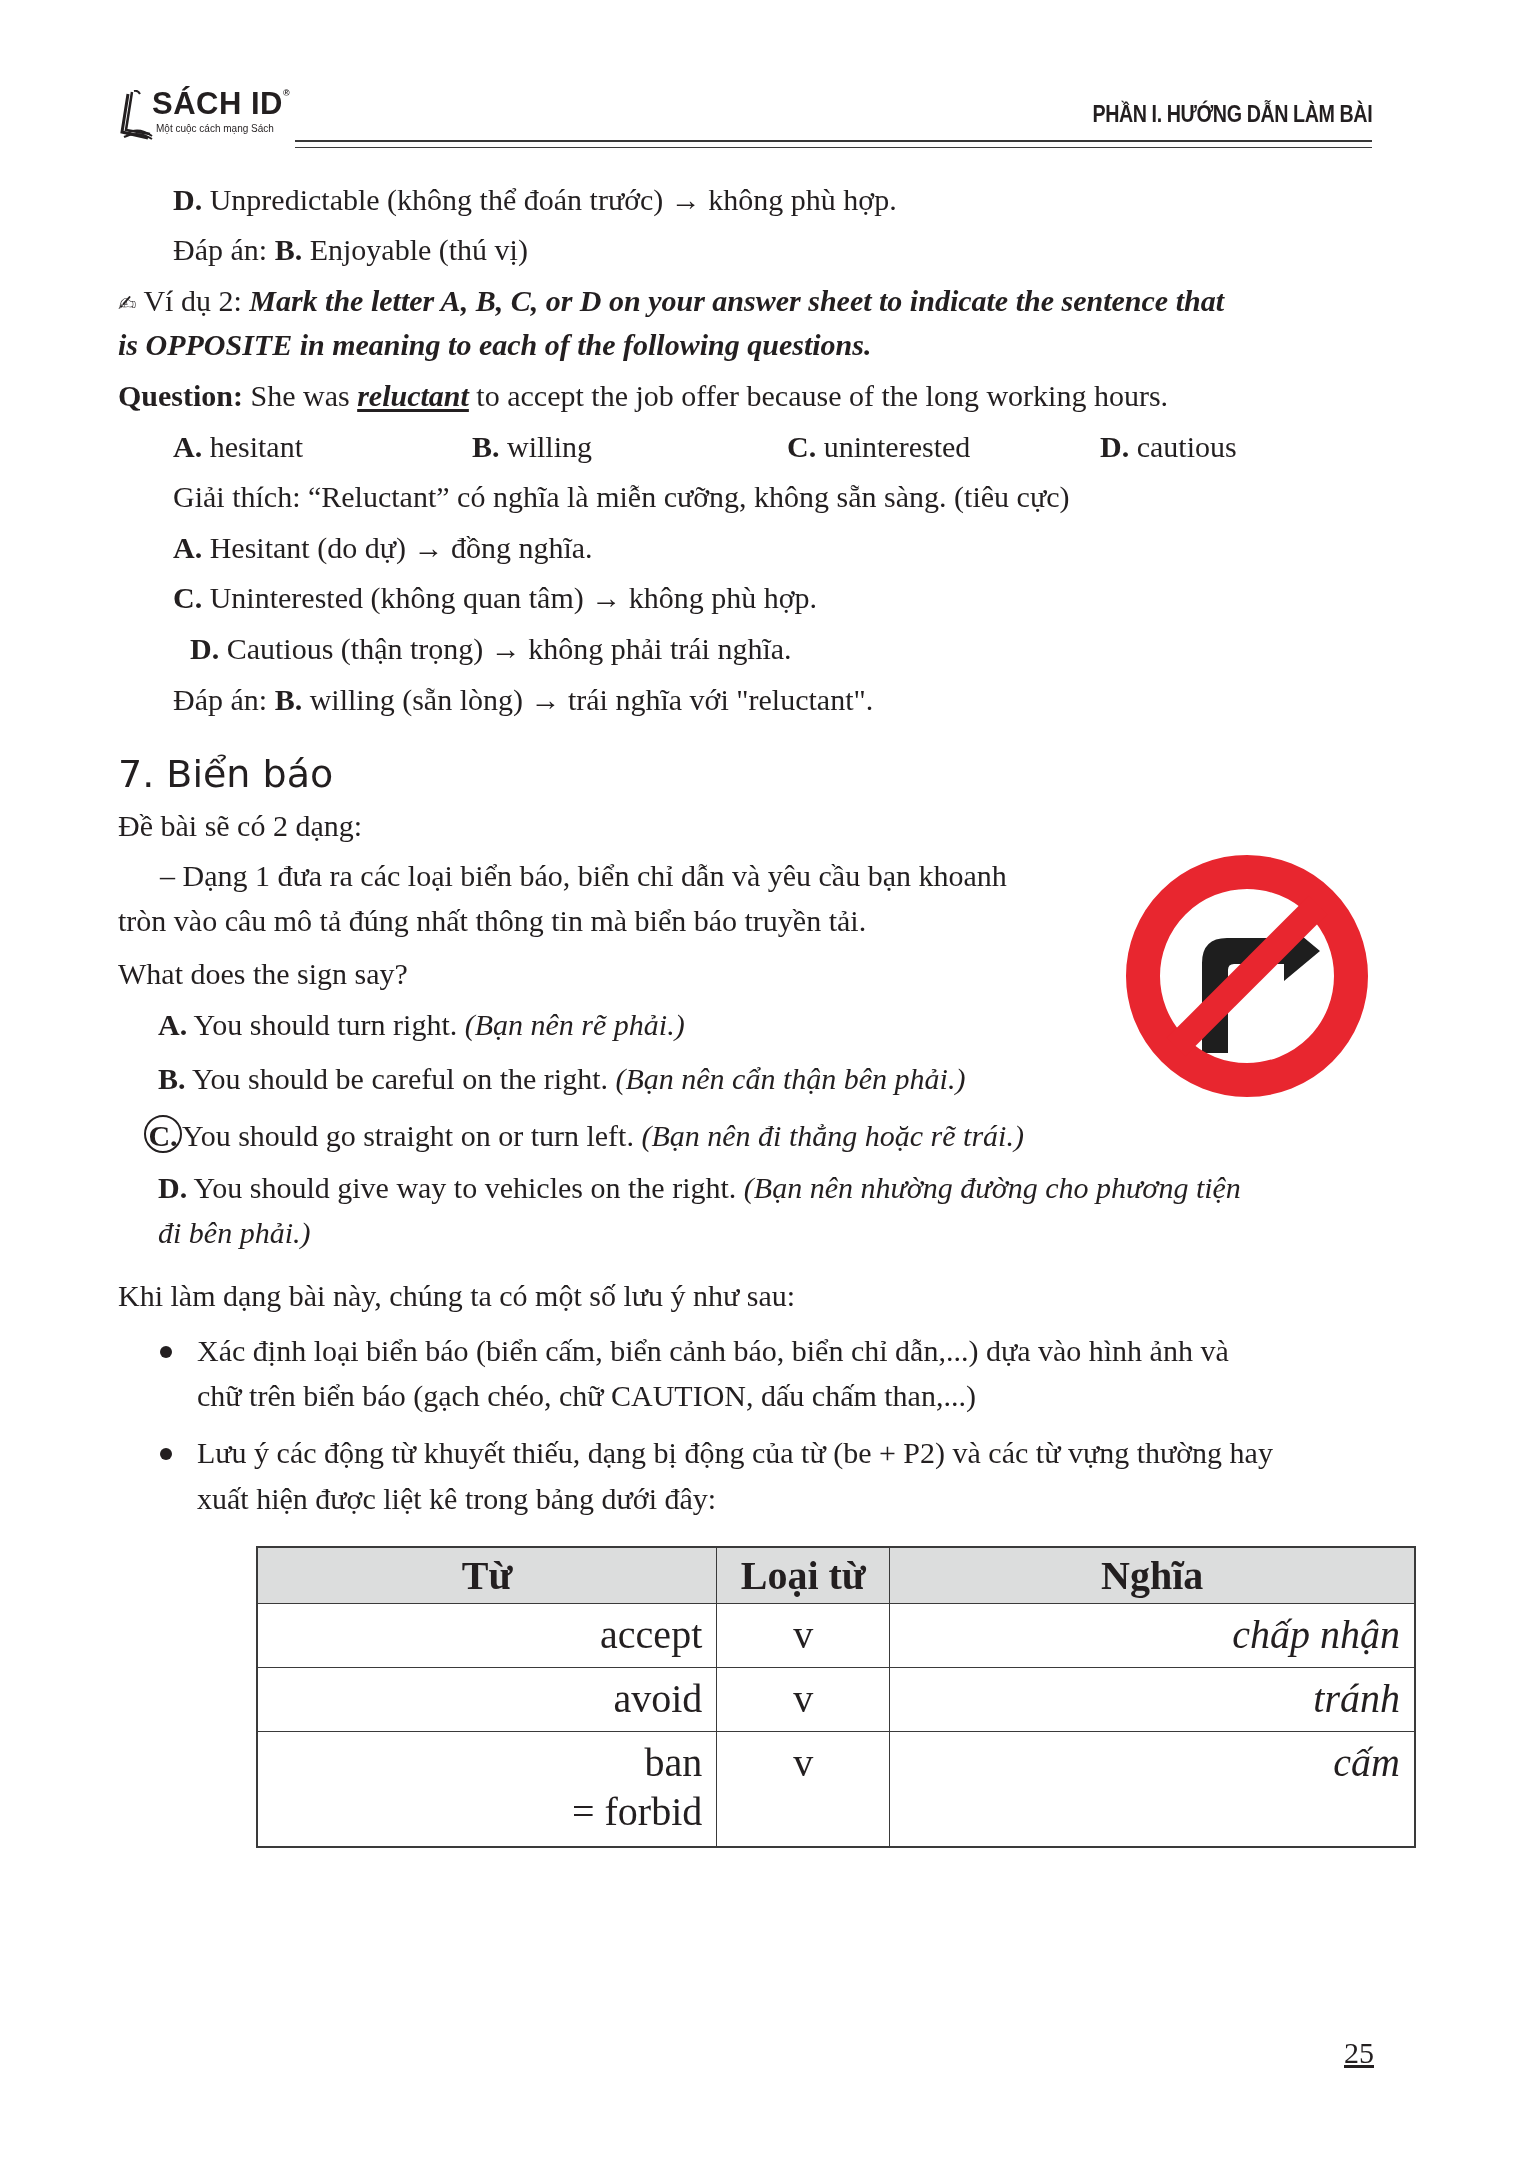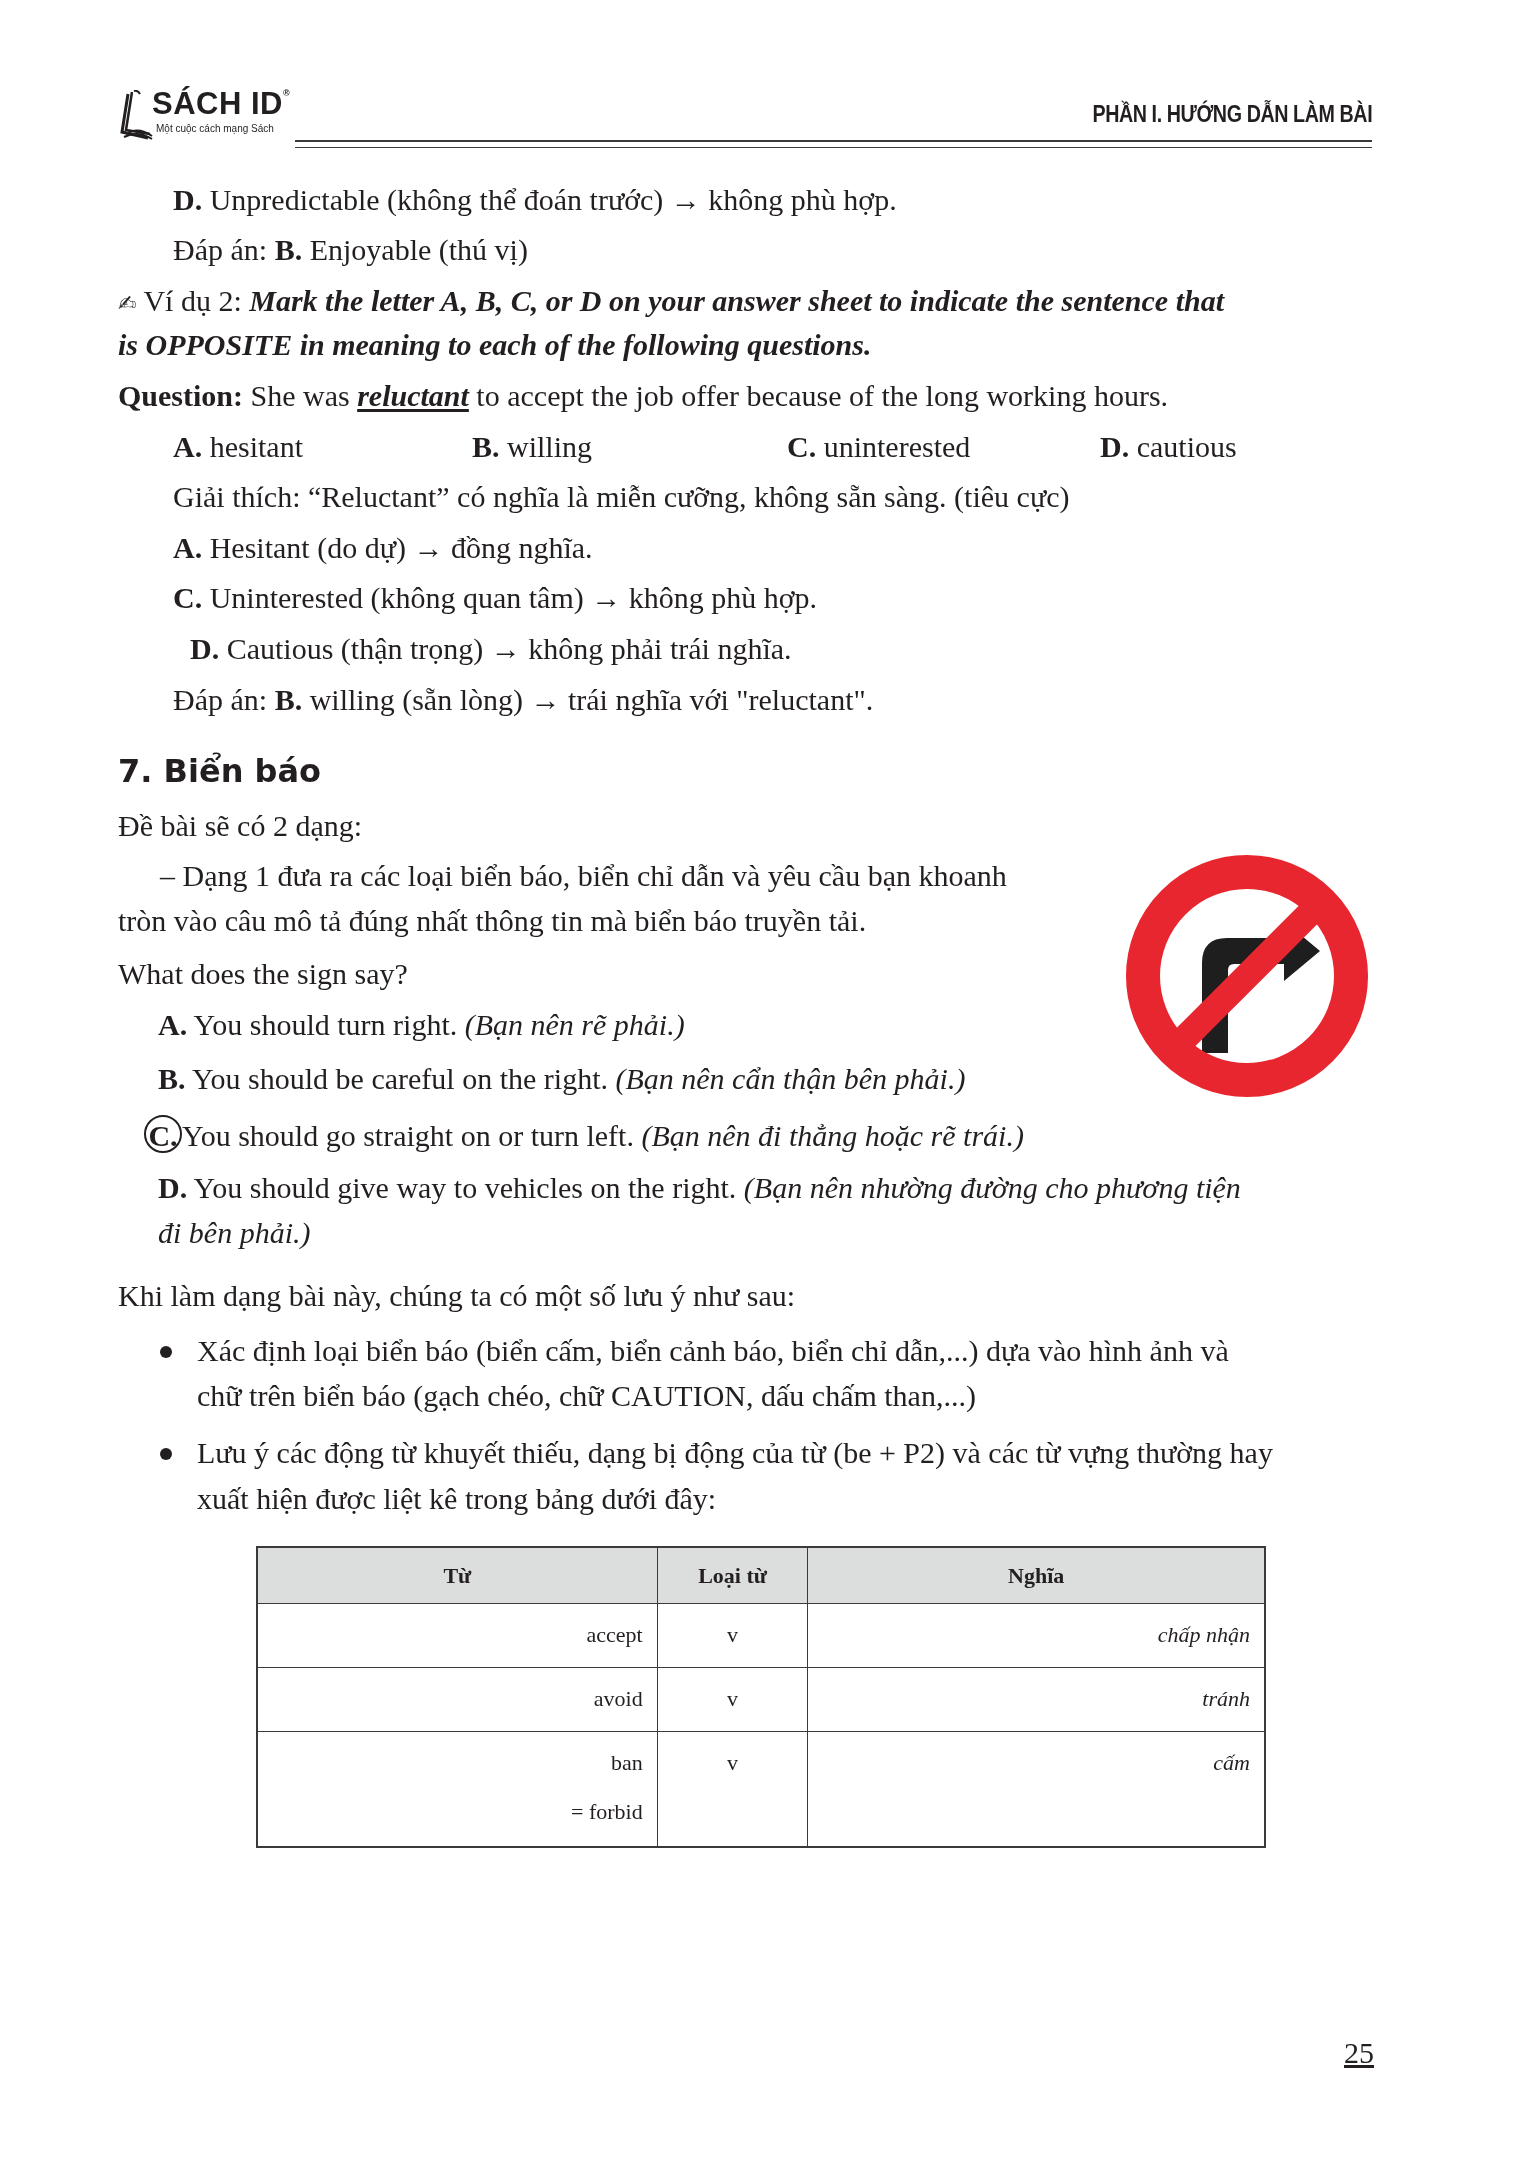--- a/index.html
+++ b/index.html
@@ -17,35 +17,35 @@
   .logo-reg { font-size:9px; vertical-align:top; position:relative; top:2px; }
   .logo-tag { position:absolute; left:38px; top:35px; font-family:"Liberation Sans","DejaVu Sans",sans-serif;
               font-size:10px; color:#231f20; }
   .logo-book { position:absolute; left:0; top:2px; width:36px; height:50px; }
   .header-title { position:absolute; right:148px; top:100px; font-family:"Liberation Sans","DejaVu Sans",sans-serif;
                   font-size:24px; font-weight:bold; letter-spacing:-0.5px; transform:scaleX(0.82); transform-origin:right;
                   color:#231f20; }
   .header-rule { position:absolute; left:295px; right:148px; top:140px; height:5px;
                  border-top:2px solid #3a3a3a; border-bottom:1px solid #3a3a3a; }
 
-  .section-heading { font-family:"DejaVu Sans","Liberation Sans",sans-serif; font-weight:bold; font-size:32px; }
+  .section-heading { font-family:"DejaVu Sans","Liberation Sans",sans-serif; font-weight:normal; font-size:38px; }
   .bi { font-weight:bold; font-style:italic; }
   .underline-word { font-weight:bold; font-style:italic; text-decoration:underline; text-decoration-thickness:3px; text-underline-offset:3px; }
 
   .circled { display:inline-block; border:2px solid #231f20; border-radius:50%; width:38px; height:38px;
              text-align:center; line-height:38px; margin-left:-4px; margin-right:0px; box-sizing:border-box; }
 
   .bullet { position:absolute; left:160px; width:12px; height:12px; background:#231f20; border-radius:50%; }
 
   
   .sign { position:absolute; left:1124px; top:853px; width:246px; height:246px; }
 
   
-  .vocab { position:absolute; left:256px; top:1546px; width:1010px; border-collapse:collapse;
-           font-size:22px; border:2px solid #3a3a3a; }
+  .vocab { position:absolute; left:256px; top:1546px; width:1160px; border-collapse:collapse;
+           font-size:40px; border:2px solid #3a3a3a; }
   .vocab th { background:#dcdddd; font-weight:bold; height:55px; border:1.5px solid #3a3a3a; padding:0; }
   .vocab td { border:1.5px solid #3a3a3a; vertical-align:top; padding:6px 14px 8px 14px; line-height:49px;text-align:right; }
   .vocab td.c { text-align:center; }
   .vocab td.m { font-style:italic; }
   .cell-line { display:block; }
 
   .page-number { position:absolute; right:146px; top:2036px; font-size:30px;text-decoration:underline; }
 </style>
 </head>
 <body>

